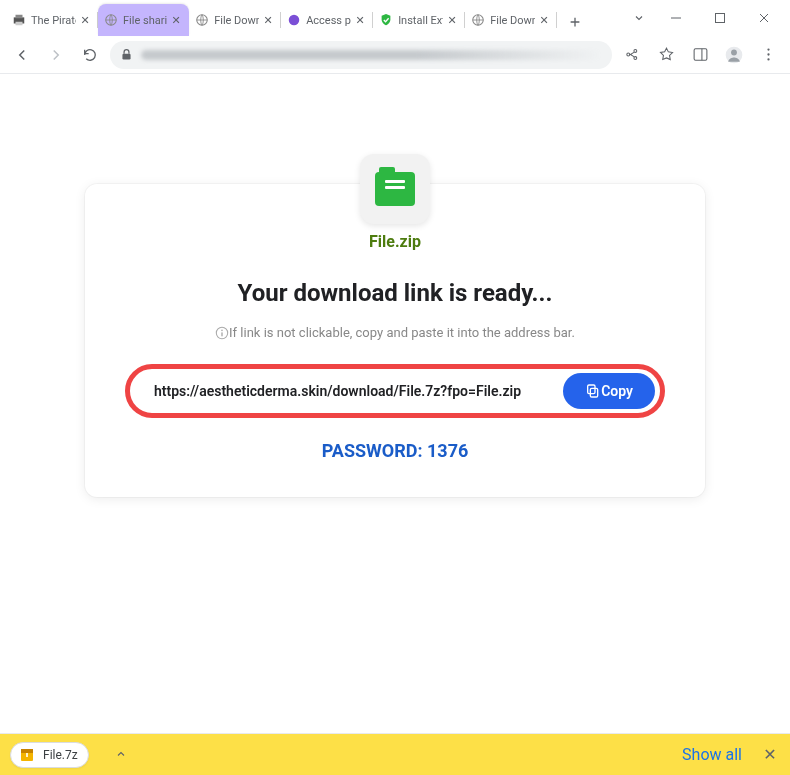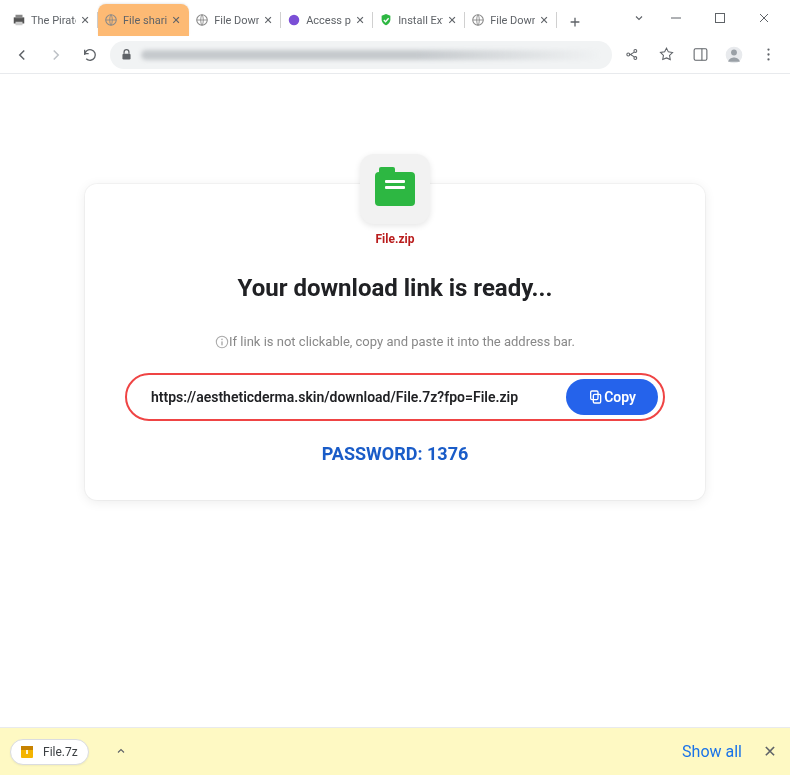--- a/index.html
+++ b/index.html
@@ -2,21 +2,21 @@
 <html><head>
 <meta charset="utf-8">
 <style>
 * { margin: 0; padding: 0; box-sizing: border-box; font-family: -apple-system, BlinkMacSystemFont, "Segoe UI", Roboto, Arial, sans-serif; }
 body { width: 790px; height: 775px; background: #fff; overflow: hidden; position: relative; }
 
 
 .titlebar { height: 36px; background: #fff; display: flex; align-items: flex-end; border-bottom: none; }
 .tabs { display: flex; align-items: flex-end; height: 36px; padding-left: 6px; flex: 1; }
 .tab { display: flex; align-items: center; height: 32px; padding: 0 6px; font-size: 12px; color: #5f6368; max-width: 92px; border-radius: 8px 8px 0 0; position: relative; cursor: pointer; }
-.tab.active { background: #fdba74; box-shadow: 0 -1px 2px rgba(0,0,0,0.08); }
+.tab.active { background: #c4b5fd; box-shadow: 0 -1px 2px rgba(0,0,0,0.08); }
 .tab:not(.active) { background: transparent; }
 .tab:not(.active)::after { content: ""; position: absolute; right: 0; top: 8px; height: 16px; width: 1px; background: #d0d0d0; }
 .tab-favicon { width: 14px; height: 14px; margin-right: 5px; flex-shrink: 0; display: flex; align-items: center; justify-content: center; }
 .tab-title { white-space: nowrap; overflow: hidden; text-overflow: clip; flex: 1; font-size: 11px; }
 .tab-close { width: 14px; height: 14px; margin-left: 2px; color: #5f6368; display: flex; align-items: center; justify-content: center; font-size: 11px; cursor: pointer; flex-shrink: 0; }
 .new-tab { width: 28px; height: 28px; display: flex; align-items: center; justify-content: center; color: #5f6368; cursor: pointer; margin-left: 4px; }
 .window-controls { display: flex; align-items: center; height: 36px; padding-right: 4px; }
 .wc { width: 44px; height: 30px; display: flex; align-items: center; justify-content: center; color: #5f6368; cursor: pointer; }
 .wc svg { width: 12px; height: 12px; }
 .dropdown-caret { width: 30px; height: 30px; display: flex; align-items: center; justify-content: center; color: #5f6368; }
@@ -30,30 +30,30 @@
 .url-blur { flex: 1; height: 10px; background: linear-gradient(90deg, #9aa0a6 0%, #9aa0a6 60%, transparent 100%); border-radius: 5px; filter: blur(2px); opacity: 0.5; }
 .toolbar-icon { width: 28px; height: 28px; display: flex; align-items: center; justify-content: center; color: #5f6368; cursor: pointer; }
 
 
 .page { position: absolute; top: 74px; left: 0; right: 0; bottom: 36px; background: #fff; display: flex; align-items: flex-start; justify-content: center; padding-top: 110px; }
 .card { width: 620px; background: #fff; border-radius: 12px; box-shadow: 0 2px 12px rgba(0,0,0,0.08), 0 0 0 1px rgba(0,0,0,0.03); padding: 0 40px 36px; text-align: center; position: relative; }
 .file-icon { width: 70px; height: 70px; margin: -30px auto 8px; background: #f2f2f2; border-radius: 14px; display: flex; align-items: center; justify-content: center; box-shadow: 0 2px 6px rgba(0,0,0,0.1); }
 .file-icon-inner { width: 40px; height: 34px; background: #2db742; border-radius: 4px; position: relative; }
 .file-icon-inner::before { content: ""; position: absolute; top: -5px; left: 4px; width: 16px; height: 6px; background: #2db742; border-radius: 2px 2px 0 0; }
 .file-icon-inner::after { content: ""; position: absolute; top: 8px; left: 10px; width: 20px; height: 3px; background: #fff; border-radius: 1px; box-shadow: 0 6px 0 #fff; }
-.filename { color: #b91c1c; font-weight: 700; font-size: 12px; margin-bottom: 28px; }
-.heading { font-size: 24px; font-weight: 700; color: #202124; margin-bottom: 32px; }
+.filename { color: #4d7c0f; font-weight: 700; font-size: 16px; margin-bottom: 28px; }
+.heading { font-size: 24px; font-weight: 700; color: #202124; margin-bottom: 18px; }
 .hint { color: #888; font-size: 13px; display: flex; align-items: center; justify-content: center; gap: 0; margin-bottom: 24px; }
-.link-row { display: flex; align-items: center; border: 2px solid #ef4444; border-radius: 999px; padding: 4px 5px 4px 24px; margin-bottom: 22px; }
+.link-row { display: flex; align-items: center; border: 5px solid #ef4444; border-radius: 999px; padding: 4px 5px 4px 24px; margin-bottom: 22px; }
 .link-text { flex: 1; font-size: 14px; font-weight: 600; color: #202124; text-align: left; white-space: nowrap; overflow: hidden; }
 .copy-btn { background: #2563eb; color: #fff; border: none; border-radius: 999px; padding: 10px 22px; font-size: 14px; font-weight: 600; display: flex; align-items: center; cursor: pointer; }
 .password { color: #1a5cc8; font-weight: 700; font-size: 18px; }
 
 
-.download-bar { position: absolute; bottom: 0; left: 0; right: 0; height: 48px; background: #fef9c3; border-top: 1px solid #e8eaed; display: flex; align-items: center; padding: 0 10px; }
+.download-bar { position: absolute; bottom: 0; left: 0; right: 0; height: 42px; background: #fde047; border-top: 1px solid #e8eaed; display: flex; align-items: center; padding: 0 10px; }
 .dl-item { display: flex; align-items: center; gap: 8px; background: #fff; border: 1px solid #dadce0; border-radius: 16px; padding: 4px 10px 4px 8px; font-size: 12px; color: #3c4043; cursor: pointer; box-shadow: 0 1px 2px rgba(0,0,0,0.05); }
 .dl-icon { width: 16px; height: 16px; display: flex; align-items: center; justify-content: center; }
 .dl-caret { margin-left: 26px; color: #5f6368; cursor: pointer; }
 .dl-spacer { flex: 1; }
 .show-all { color: #1a73e8; font-size: 16px; cursor: pointer; margin-right: 18px; }
 .dl-close { color: #5f6368; cursor: pointer; width: 20px; height: 20px; display: flex; align-items: center; justify-content: center; }
 </style>
 </head>
 <body>
 

